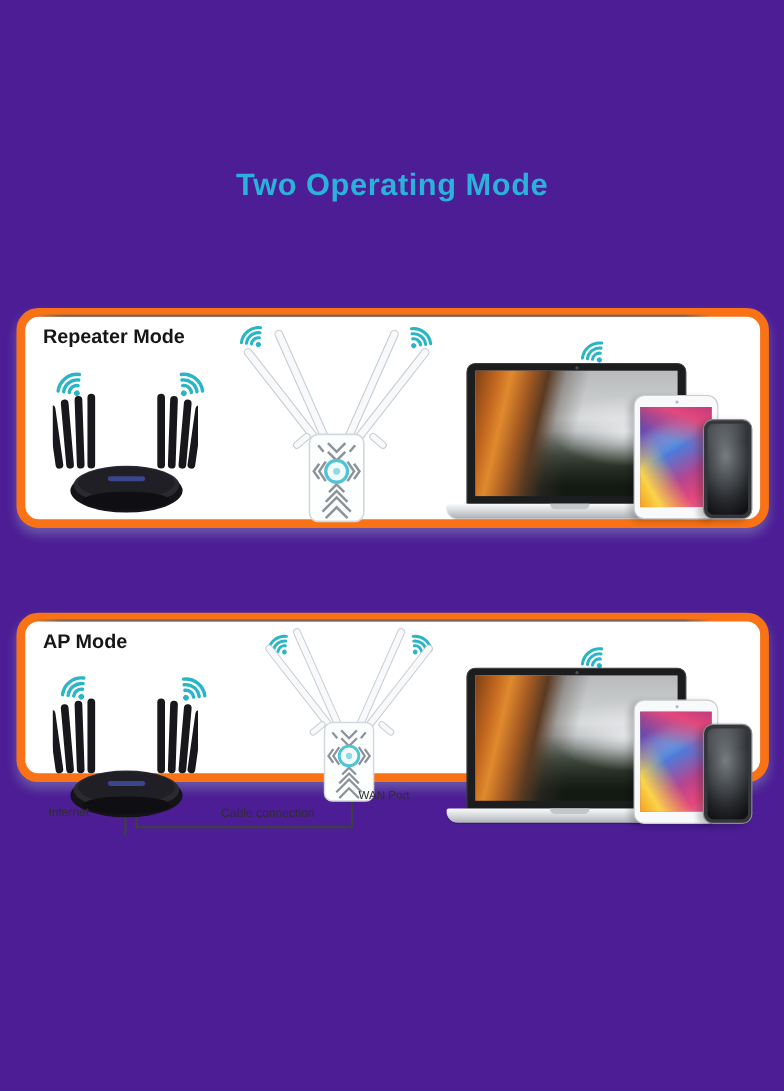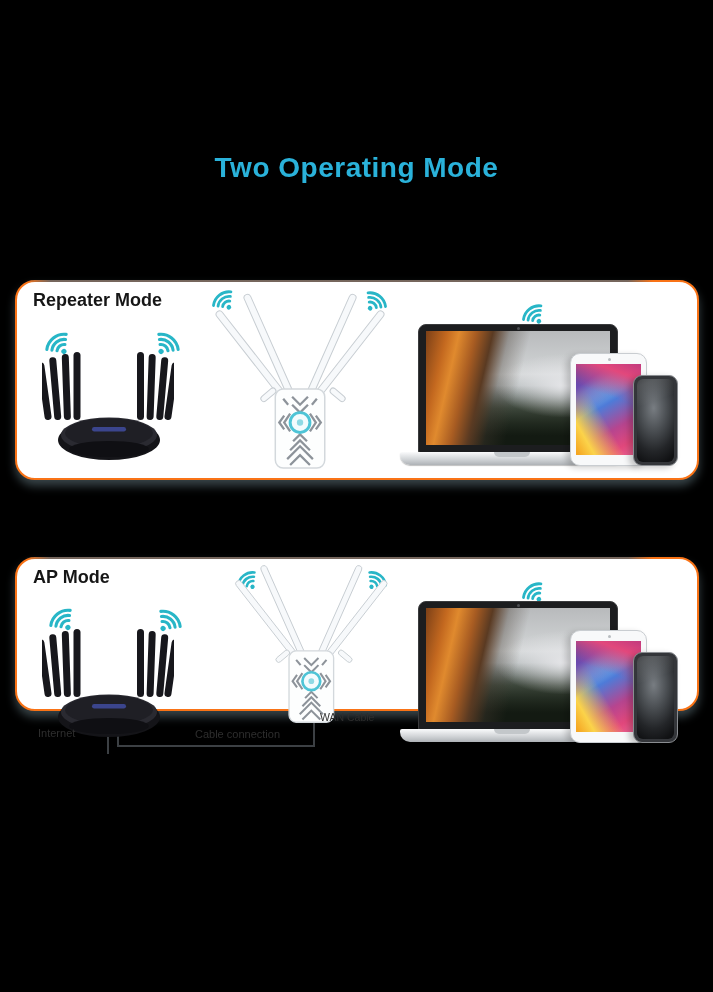--- a/index.html
+++ b/index.html
@@ -1,28 +1,28 @@
 <!DOCTYPE html>
 <html><head>
 <meta charset="utf-8">
 <style>
   html,body{margin:0;padding:0;background:#ffffff;}
   .canvas{
-    position:relative;width:713px;height:992px;background:#000000;overflow:hidden;
+    position:relative;width:713px;height:992px;background:#4c1d95;overflow:hidden;
     font-family:"Liberation Sans", sans-serif;
   }
   
   .main-title{
     position:absolute;left:0;top:152px;width:713px;margin:0;
     text-align:center;font-size:28px;font-weight:bold;color:#2ab2da;letter-spacing:.5px;
   }
   
   .panel{
     position:absolute;left:15px;width:684px;height:200px;box-sizing:border-box;
-    border:2px solid #f97316;border-radius:20px;background:#ffffff;
+    border:8px solid #f97316;border-radius:20px;background:#ffffff;
     box-shadow:0 6px 10px rgba(160,195,205,.35);
     padding-left:32px;
   }
   .panel-1{top:280px;}
   .panel-2{top:557px;height:154px;}
   .panel::after{ 
     content:"";position:absolute;left:8px;right:44px;top:-2px;height:2px;
     background:linear-gradient(to right,rgba(95,100,105,0),rgba(95,100,105,.85) 4%,rgba(95,100,105,.85) 96%,rgba(95,100,105,0));
   }
   .panel-title{
@@ -319,21 +319,21 @@
           <path d="M74 174 L87 161 L100 174"></path>
           <path d="M77 180 L87 170 L97 180"></path>
         </g>
         <circle cx="87" cy="137" r="10" fill="#f3fbfd" stroke="#4ec4d6" stroke-width="3"></circle>
         <circle cx="87" cy="137" r="3.2" fill="#8fd9e4"></circle>
       </svg>
     </div>
 
     <span class="anno anno-internet">Internet</span>
     <span class="anno anno-cable">Cable connection</span>
-    <span class="anno anno-wan">WAN Cable</span>
+    <span class="anno anno-wan">WAN Port</span>
 
     <span class="wifi tl" style="left:503px;top:20px;width:28px;height:28px;">
       <svg viewBox="0 0 24 24">
           <g fill="none" stroke="currentColor" stroke-width="2.4" stroke-linecap="round">
         <path d="M8.1 15.1 A5.5 5.5 0 0 1 15.9 15.1"></path>
             <path d="M5.3 12.3 A9.5 9.5 0 0 1 18.7 12.3"></path>
             <path d="M2.5 9.5 A13.5 13.5 0 0 1 21.5 9.5"></path>
           </g>
         <circle cx="12" cy="18.8" r="2" fill="currentColor"></circle>
         </svg>

